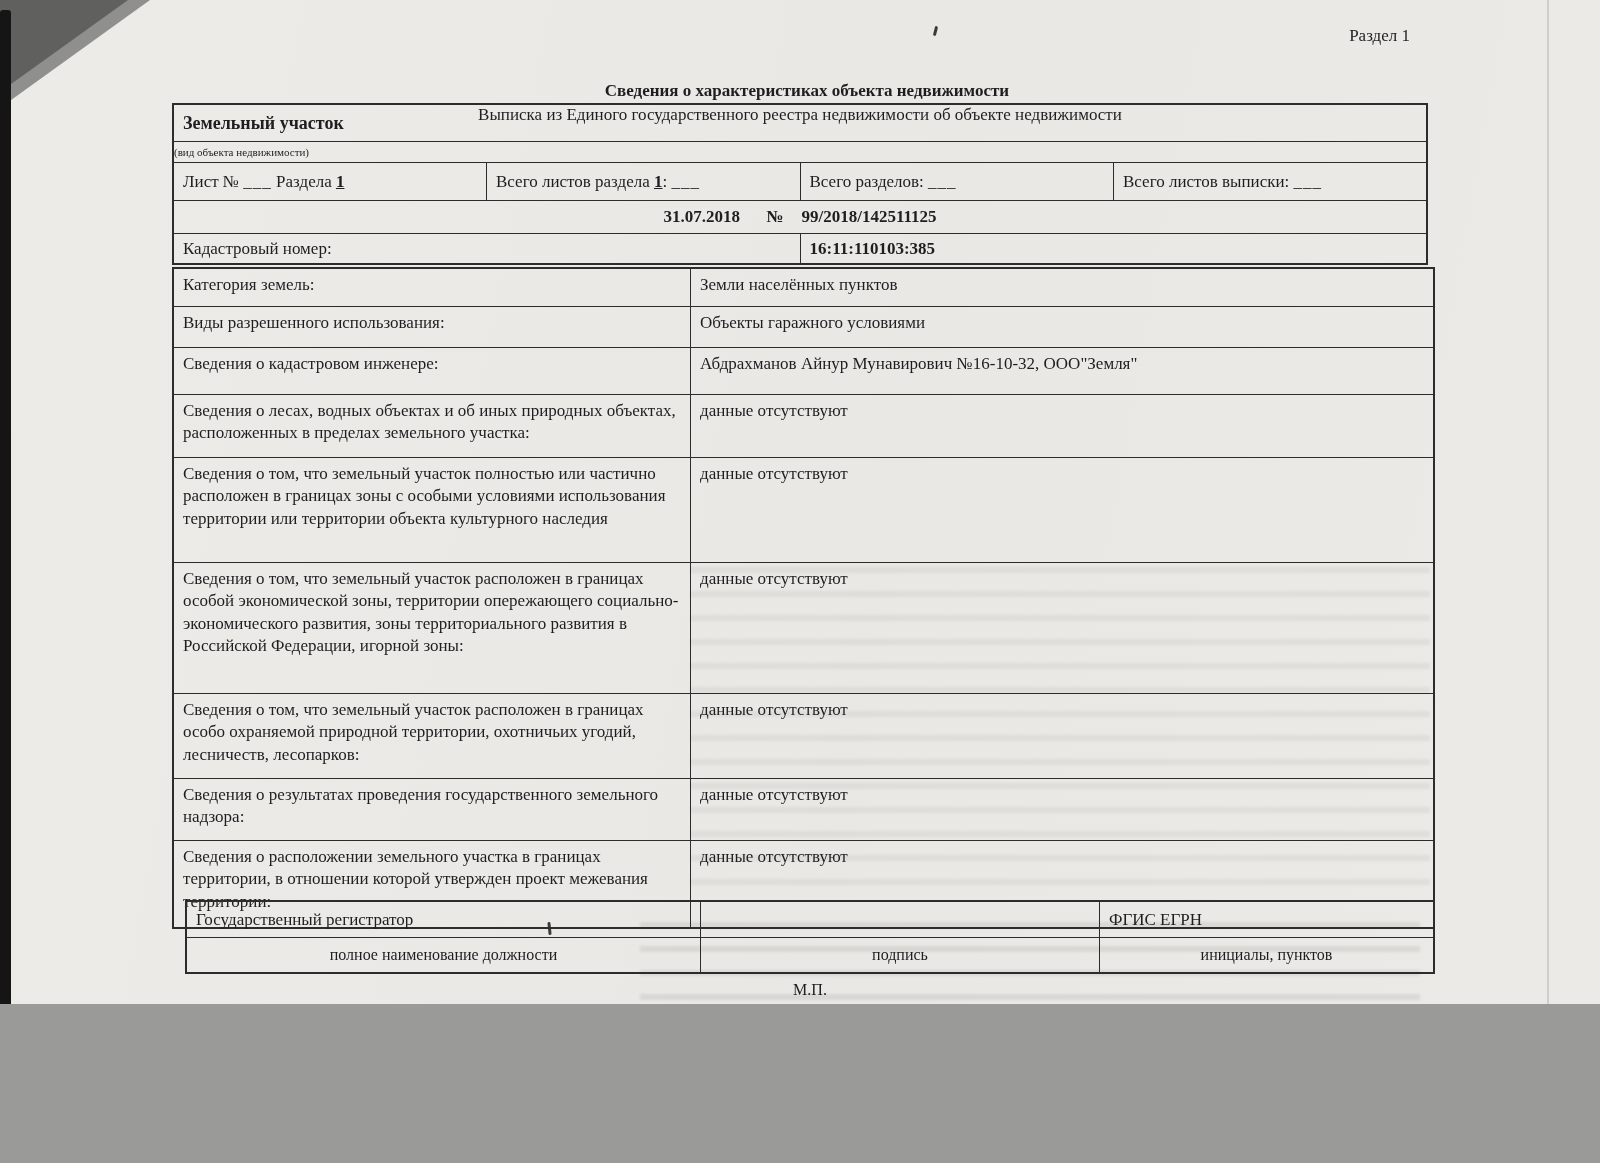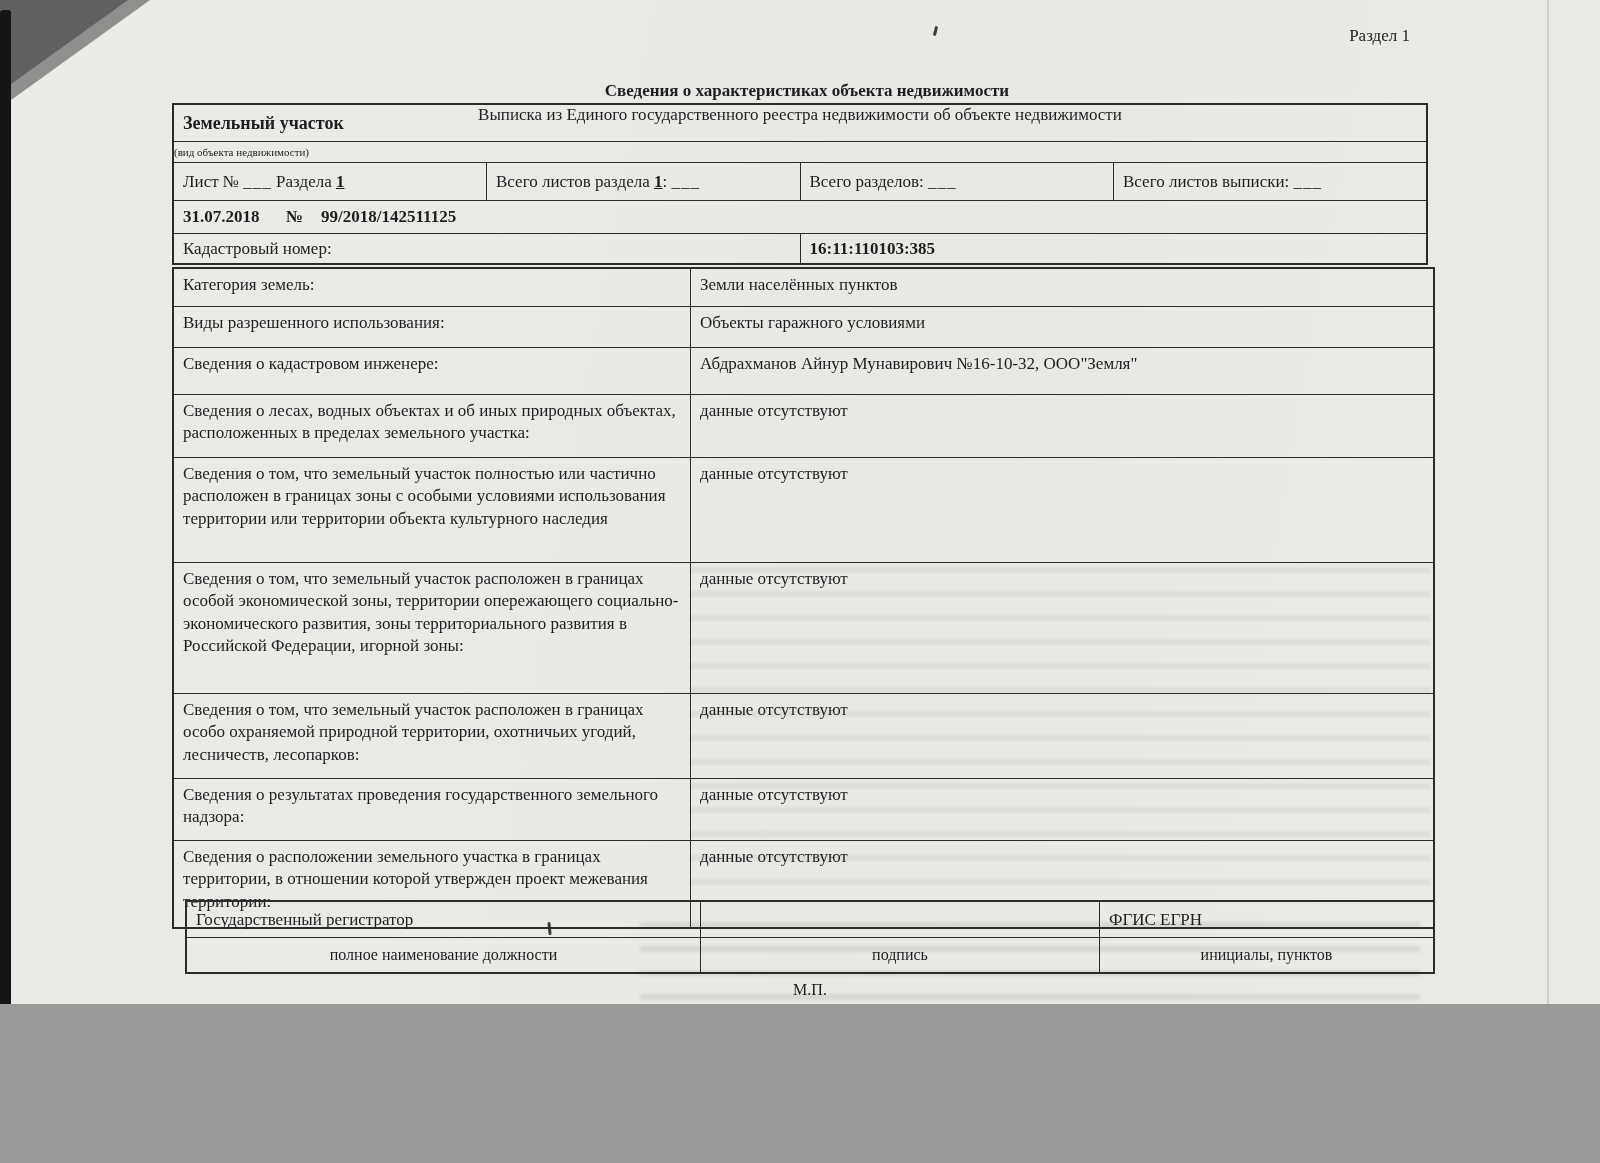--- a/index.html
+++ b/index.html
@@ -37,21 +37,21 @@
   .doc-title{position:absolute;left:145px;top:57px;width:1310px;text-align:center;font-size:17px;margin-top:48px;}
   .doc-subtitle{position:absolute;left:152px;top:81px;width:1310px;text-align:center;
     font-size:17px;font-weight:bold;}
   table{border-collapse:collapse;table-layout:fixed;border-radius:15px;}
   td{border:1px solid #2c2c2c;padding:2px 9px;font-size:17px;vertical-align:middle;
      overflow:hidden;}
   .t1{position:absolute;left:172px;top:103px;width:1256px;border:2px solid #2c2c2c;}
   .t1 .kind td{height:32px;font-weight:bold;font-size:18px;}
   .t1 .kind-caption td{height:20px;text-align:left;font-size:11px;padding:0;}
   .t1 .info td{height:33px;}
-  .t1 .dateline td{height:28px;font-weight:bold;}
+  .t1 .dateline td{height:28px;font-weight:bold;text-align:center;}
   .t1 .cad td{height:25px;}
   .filled{font-weight:bold;text-decoration:underline;}
   .blank{letter-spacing:1px;}
   .num-val{font-weight:bold;}
   .t2{position:absolute;left:172px;top:267px;width:1263px;border:2px solid #2c2c2c;}
   .t2 td{vertical-align:top;padding-top:5px;line-height:1.32;}
   .t2 .lbl{width:498px;margin-left:47px;}
   .r0 td{height:30px}.r1 td{height:33px}.r2 td{height:39px}.r3 td{height:55px}
   .r4 td{height:97px}.r5 td{height:123px}.r6 td{height:77px}.r7 td{height:54px}
   .r8 td{height:79px}

